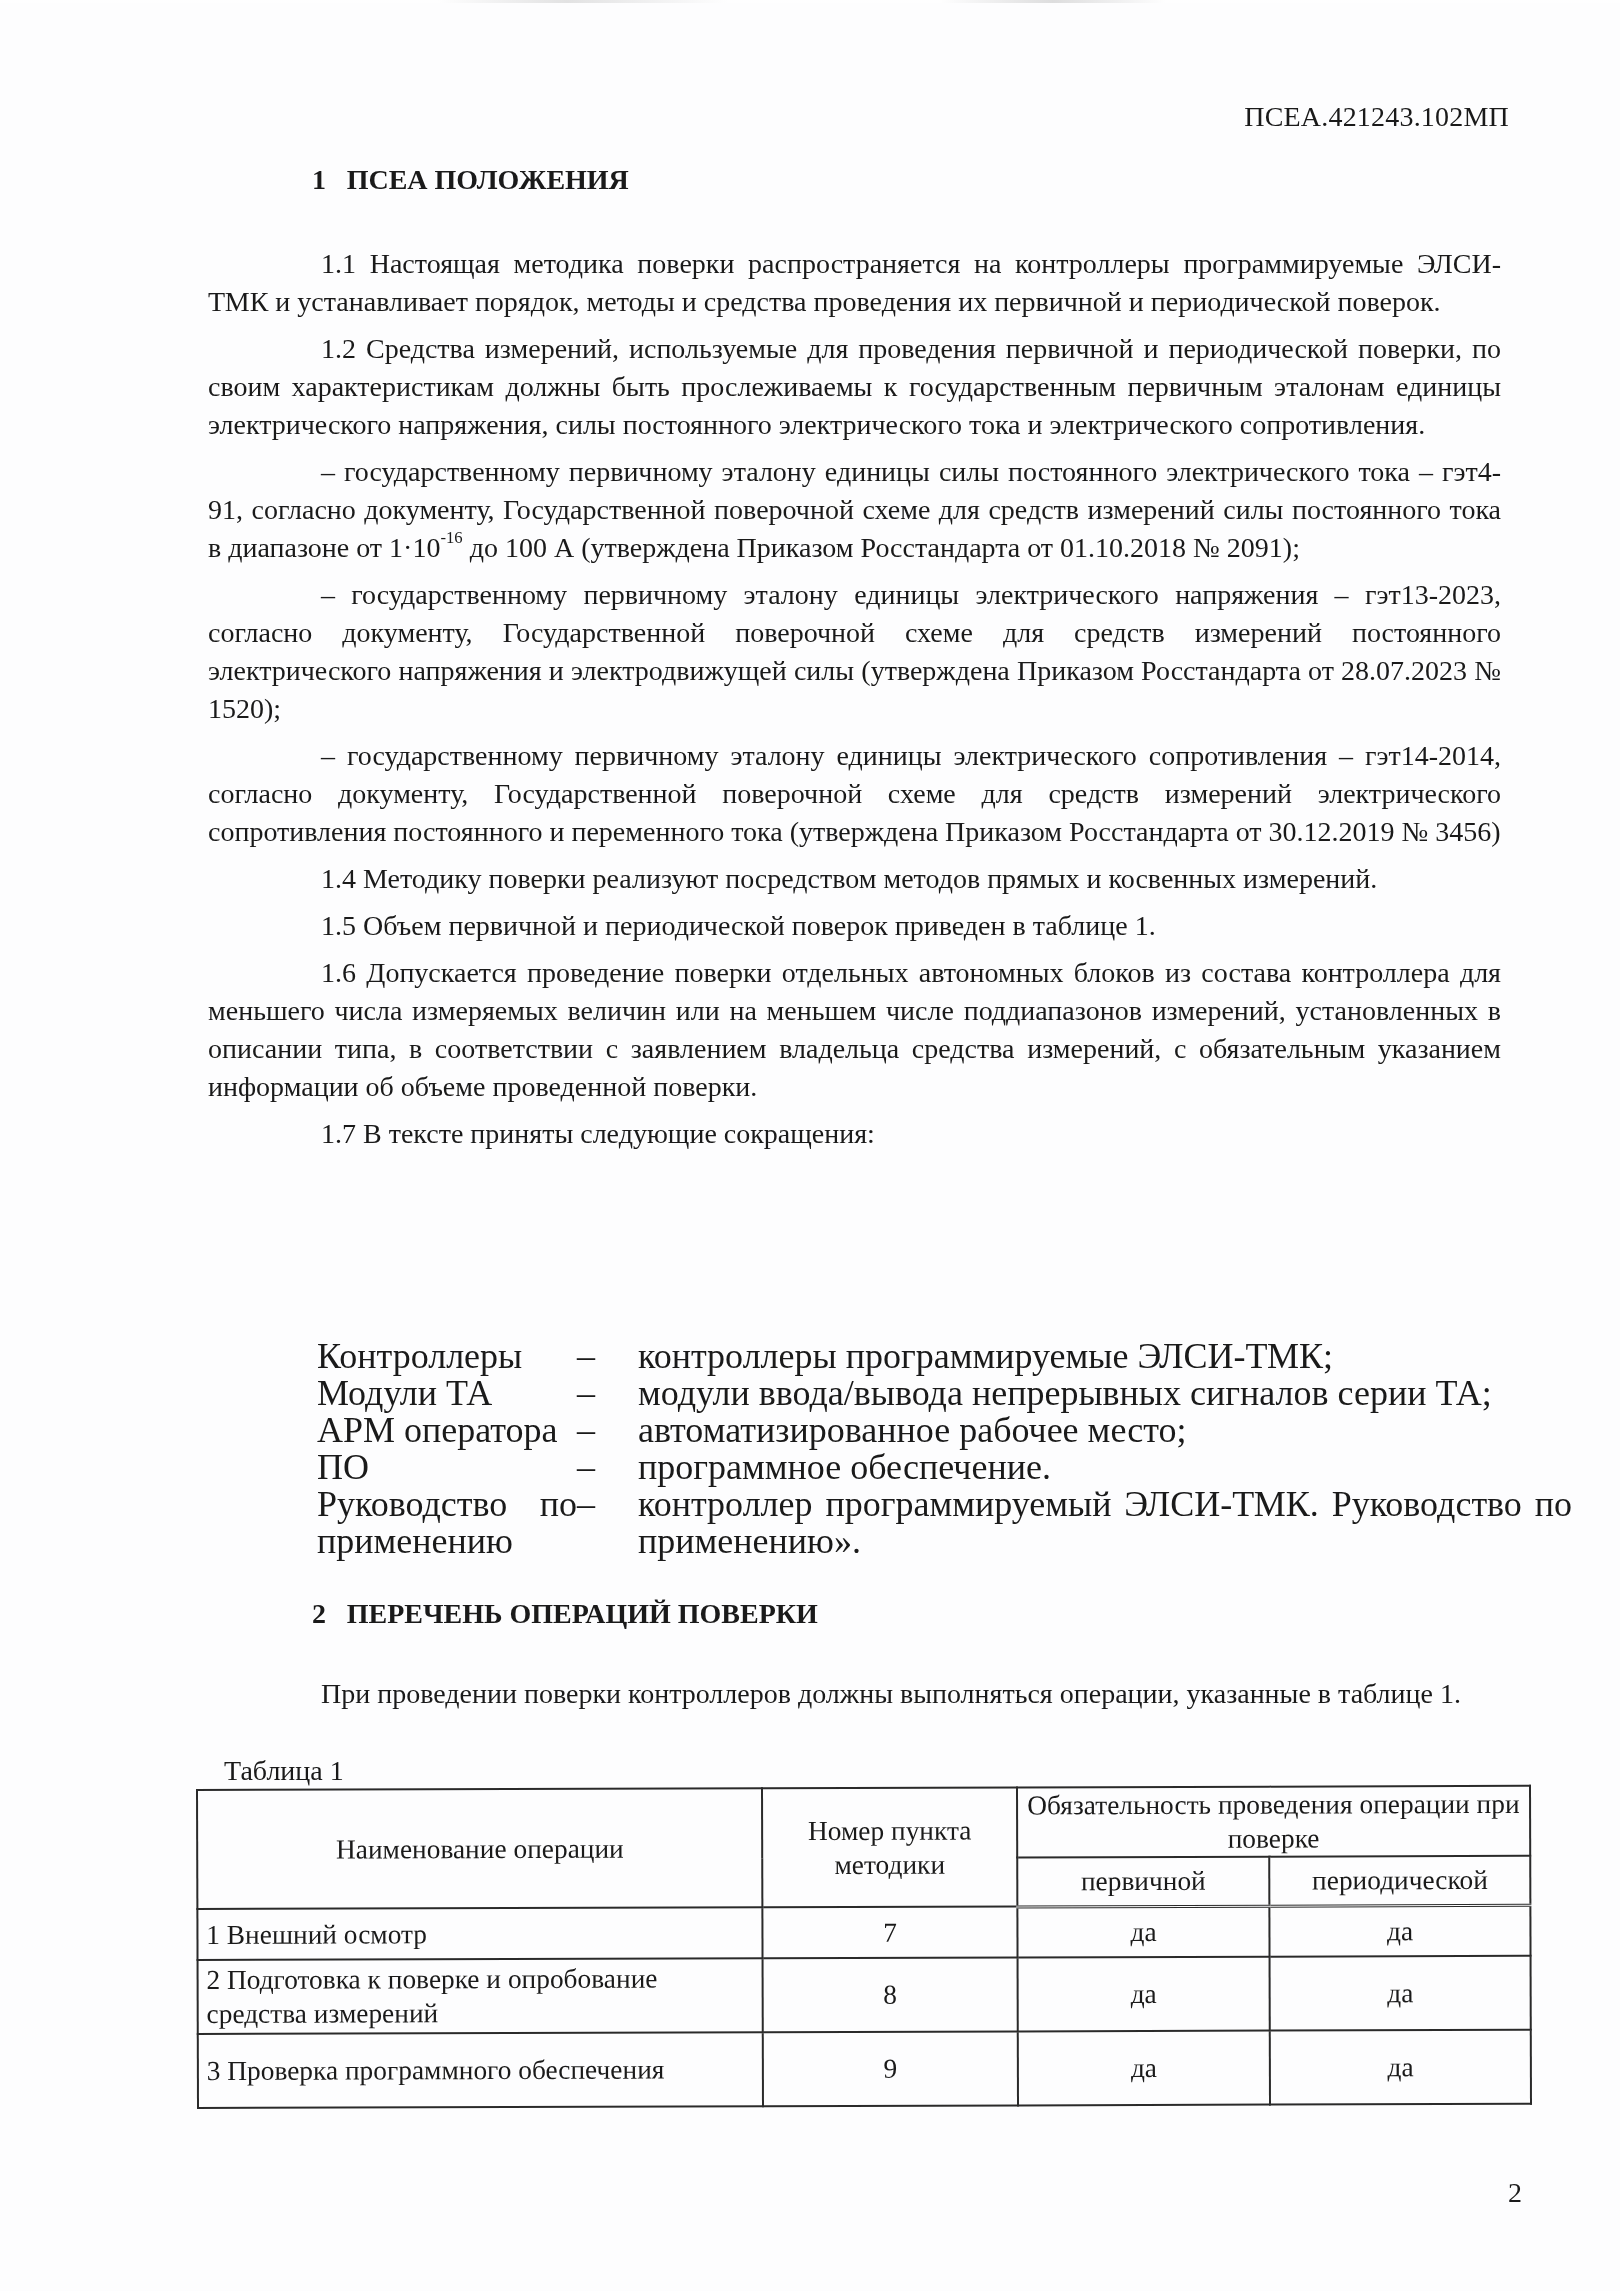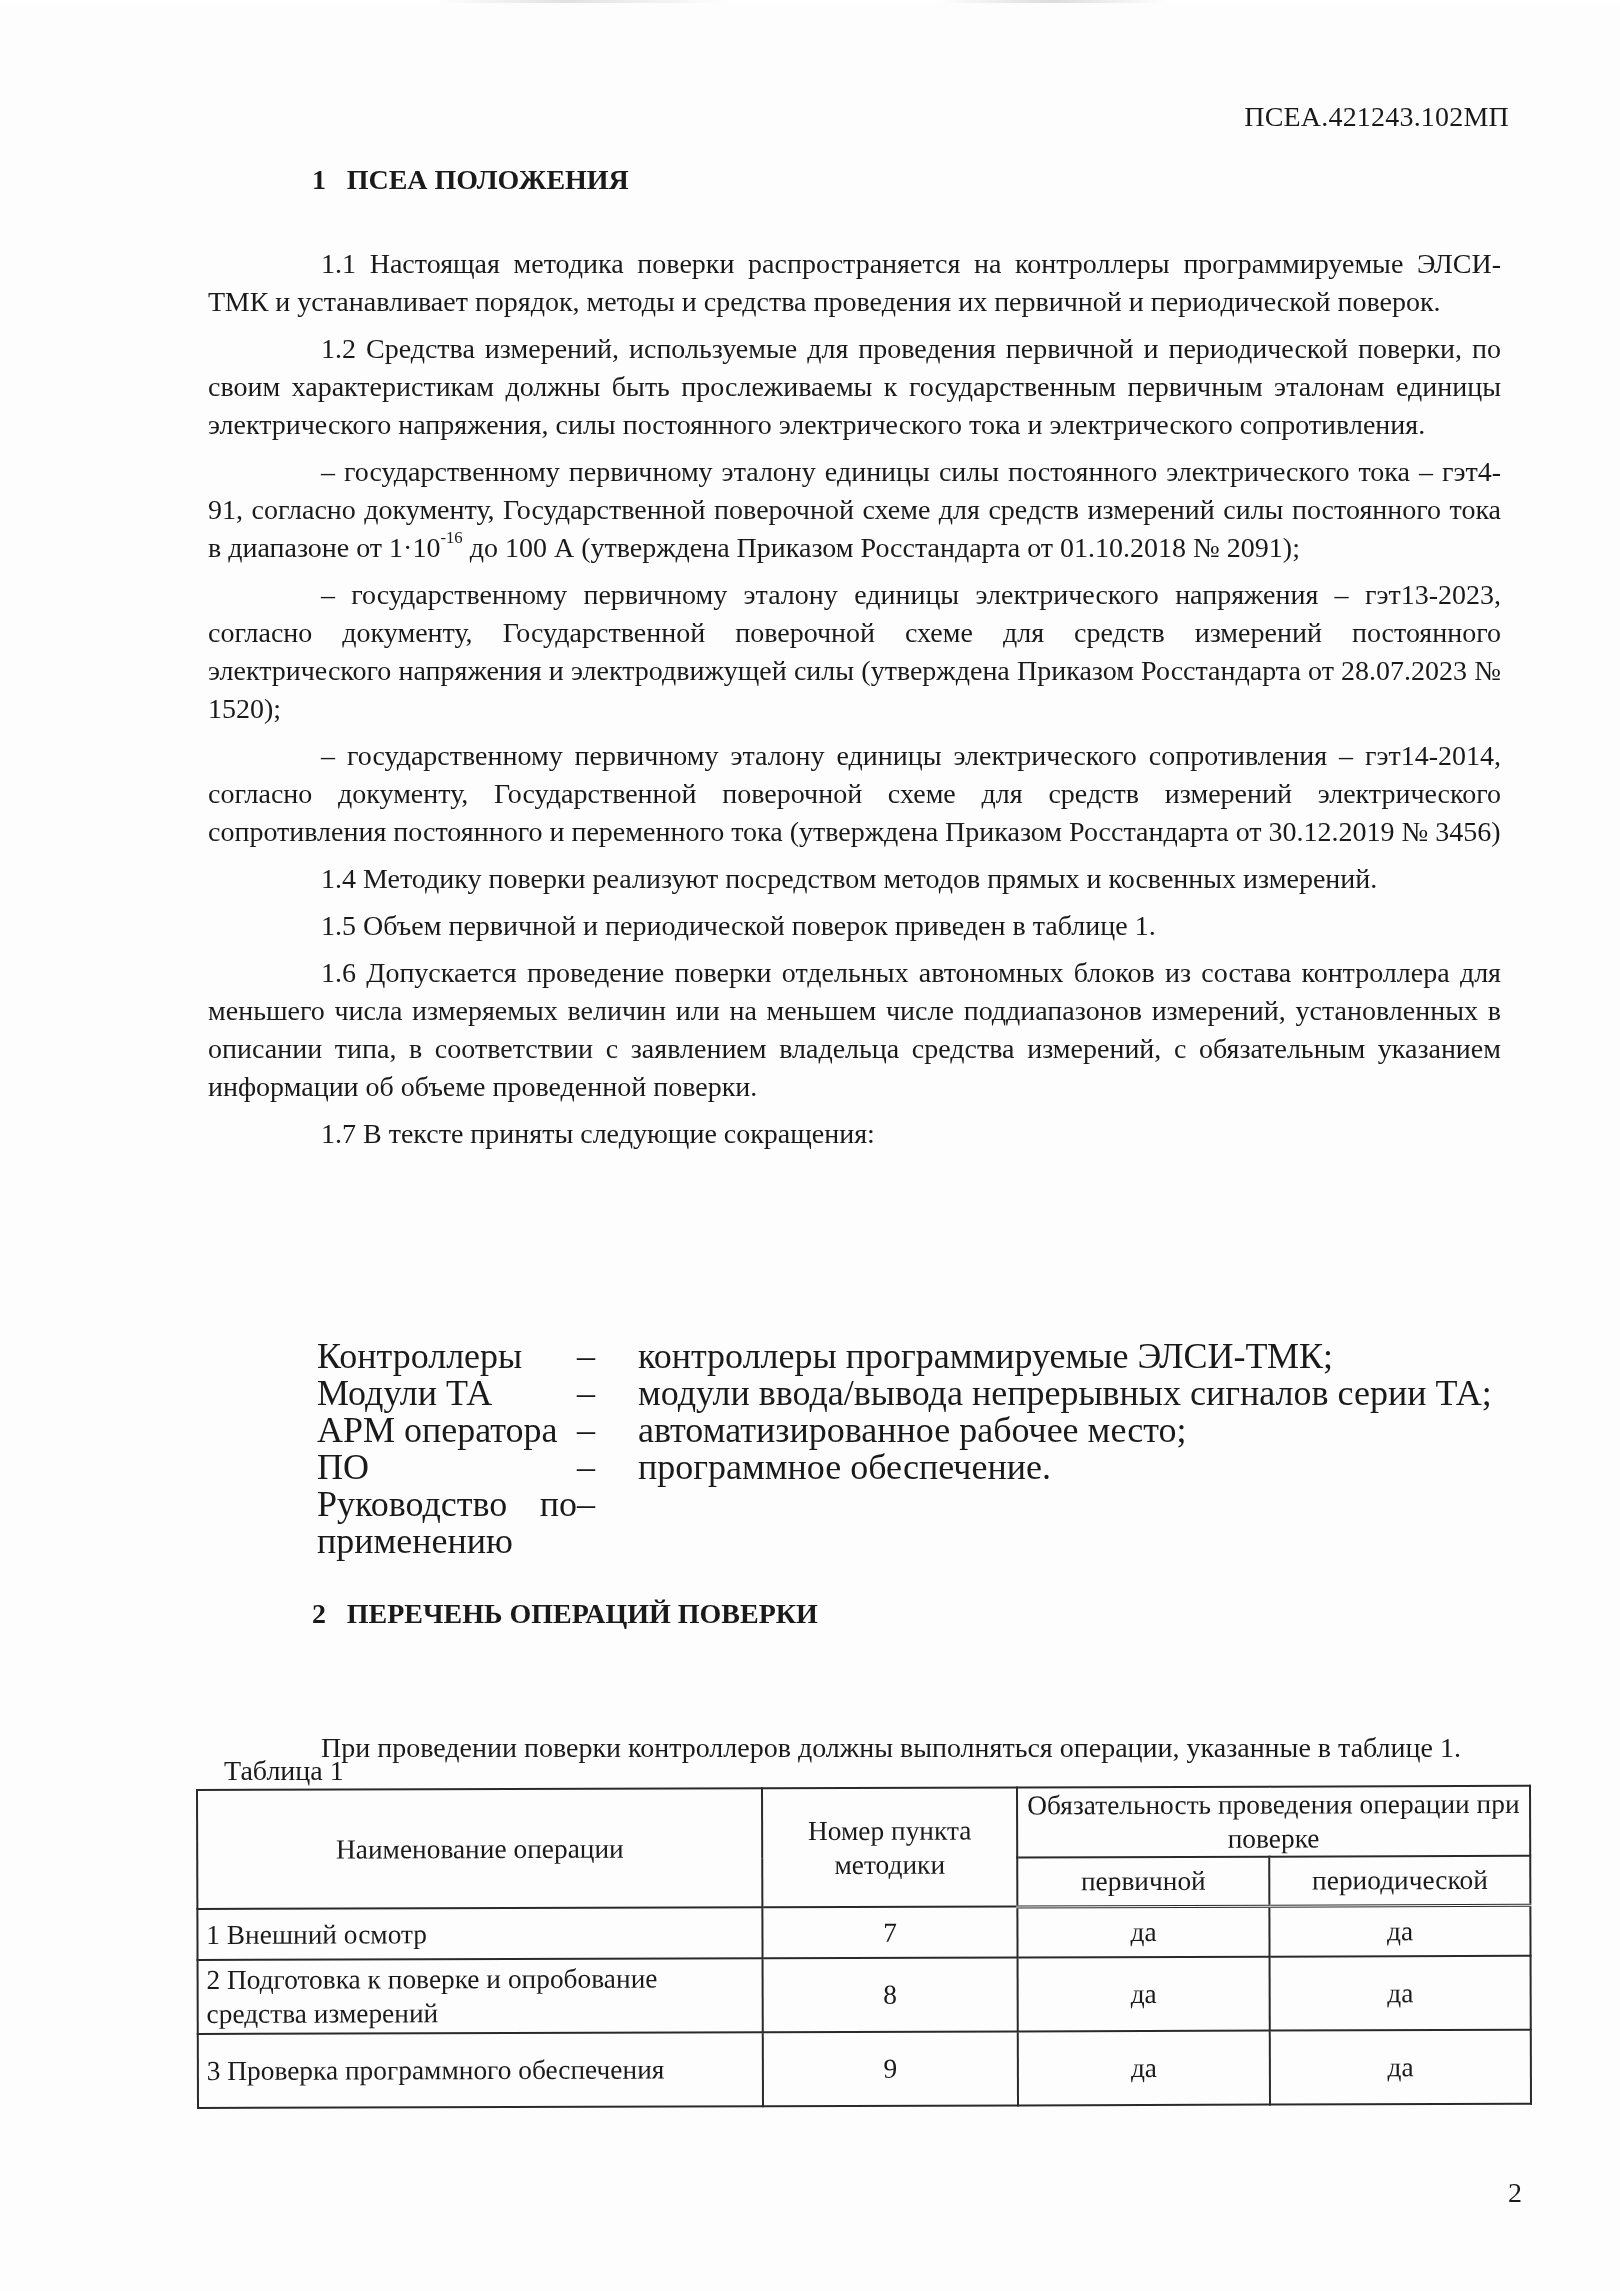--- a/index.html
+++ b/index.html
@@ -112,29 +112,30 @@
       <div class="abbr-def">автоматизированное рабочее место;</div>
     </div>
     <div class="abbr-row">
       <div class="abbr-term">ПО</div>
       <div class="abbr-dash">–</div>
       <div class="abbr-def">программное обеспечение.</div>
     </div>
     <div class="abbr-row">
       <div class="abbr-term two">Руководство по применению</div>
       <div class="abbr-dash">–</div>
+      <div class="abbr-def">контроллер программируемый ЭЛСИ-ТМК. Руководство по применению».</div>
     </div>
   </div>
 
   <div class="heading" style="top:1598px;">
     <span class="num">2</span>
     <span>ПЕРЕЧЕНЬ ОПЕРАЦИЙ ПОВЕРКИ</span>
   </div>
 
-  <div class="text" style="top:1720px;">
+  <div class="text" style="top:1666px;">
     <p>При проведении поверки контроллеров должны выполняться операции, указанные в таблице 1.</p>
   </div>
 
   <div class="table-caption">Таблица 1</div>
 
   <table>
     <colgroup>
       <col style="width:567px">
       <col style="width:255px">
       <col style="width:253px">

